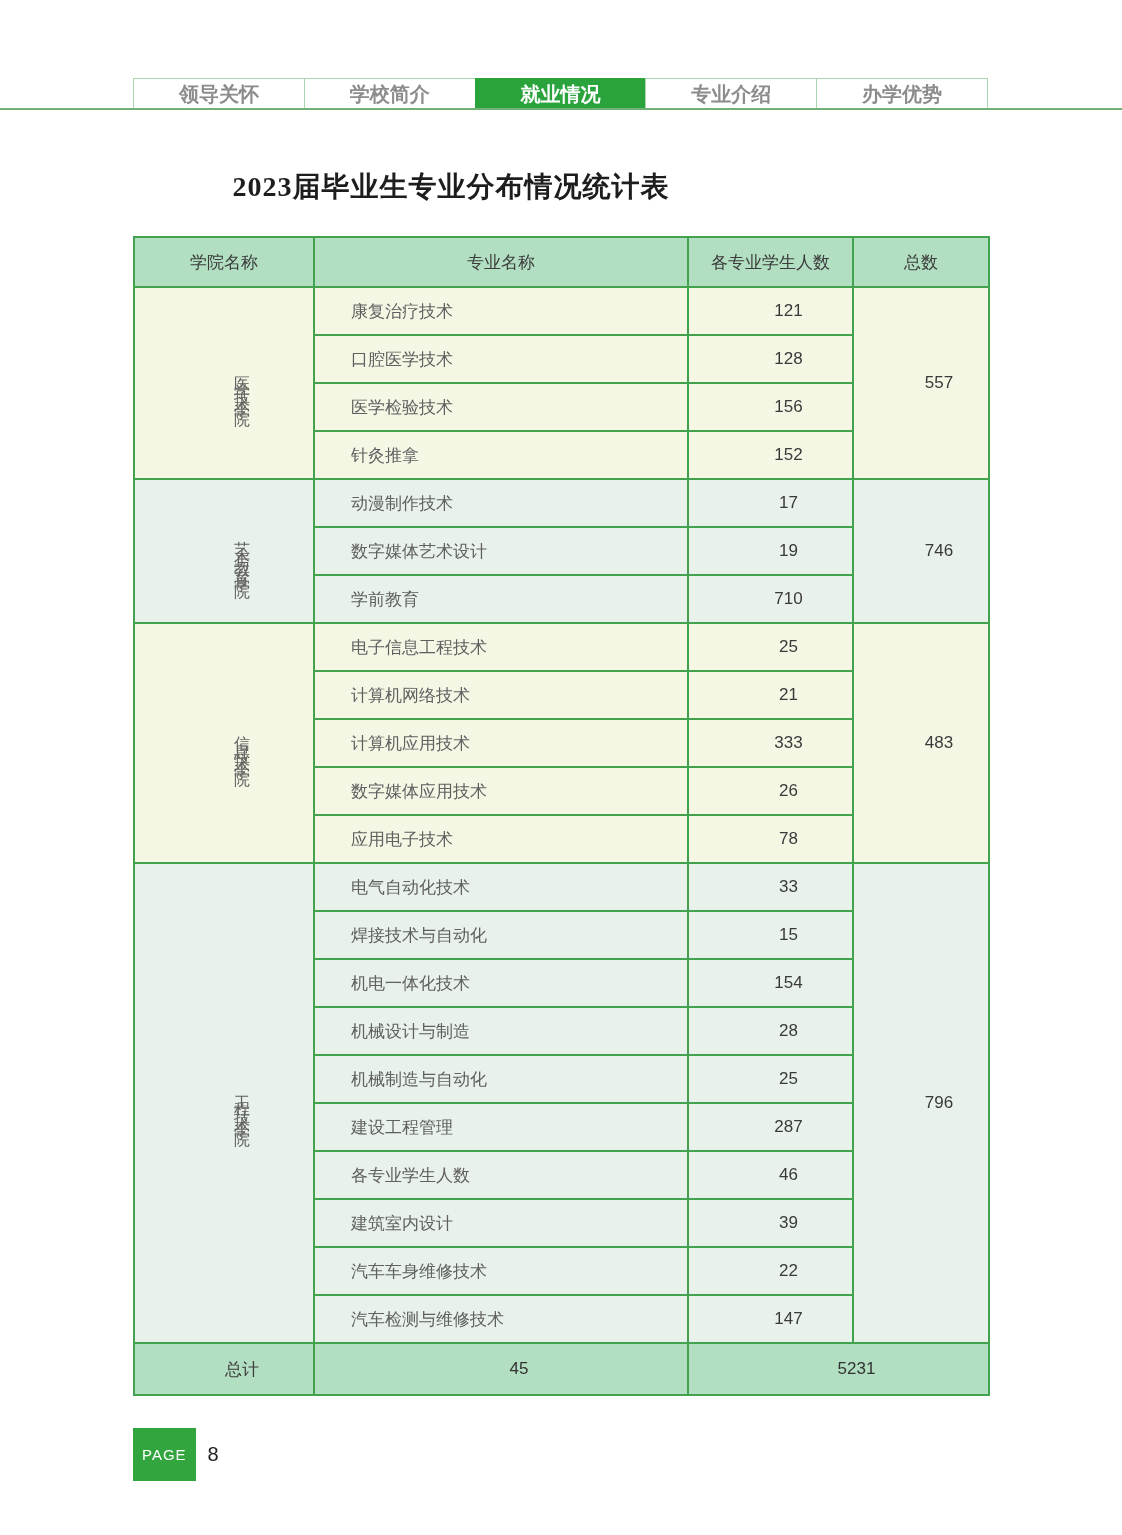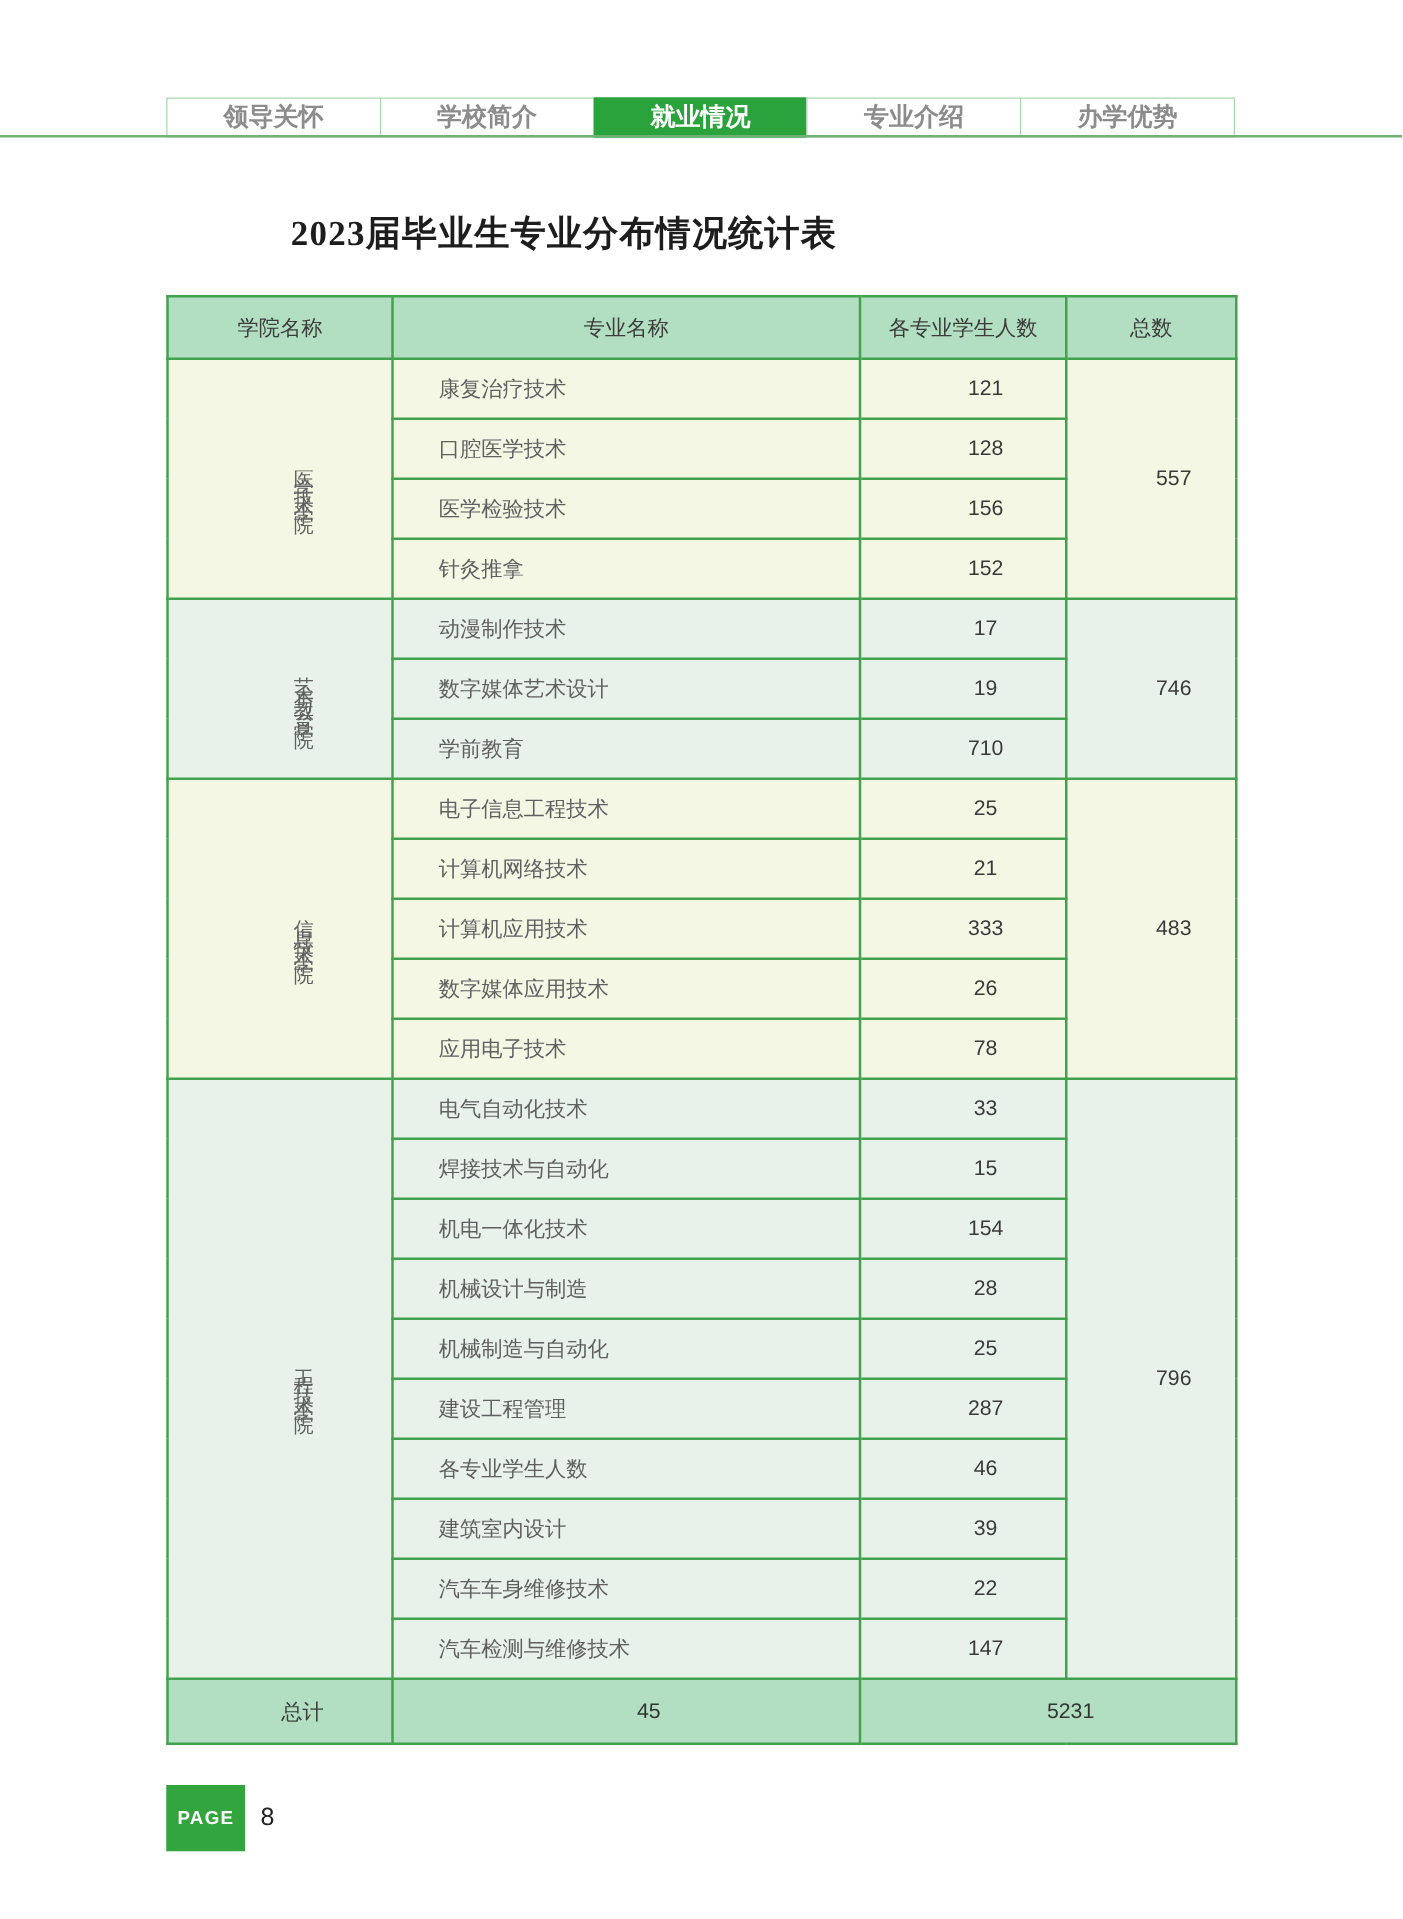--- a/index.html
+++ b/index.html
@@ -49,21 +49,21 @@
   tr.tint-cream td{background:var(--cream);}
   tr.tint-mint td{background:var(--mint);}
   .vertical-text{display:inline-block;writing-mode:vertical-rl;text-orientation:upright;
        font-size:16px;letter-spacing:7px;color:var(--text-gray);line-height:1;margin-bottom:-7px;}
   tr.total-row td{height:52px;background:var(--header-bg);text-align:center;color:#333;}
   tr.total-row td.total-label{font-size:17px;color:var(--text-dark);}
 
   
   .page-footer{position:absolute;left:133px;top:1428px;display:flex;align-items:center;gap:12px;}
   .page-badge{display:inline-block;background:var(--badge-green);color:#ffffff;
-       font-size:15px;font-weight:700;letter-spacing:1px;padding:18px 9px;line-height:17px;}
+       font-size:15px;font-weight:400;letter-spacing:1px;padding:18px 9px;line-height:17px;}
   .page-number{font-size:20px;color:#222222;}
 </style>
 </head>
 <body>
 
 <div class="page">
 
   <div class="tabbar">
       <div class="tab">领导关怀</div>
       <div class="tab">学校简介</div>

